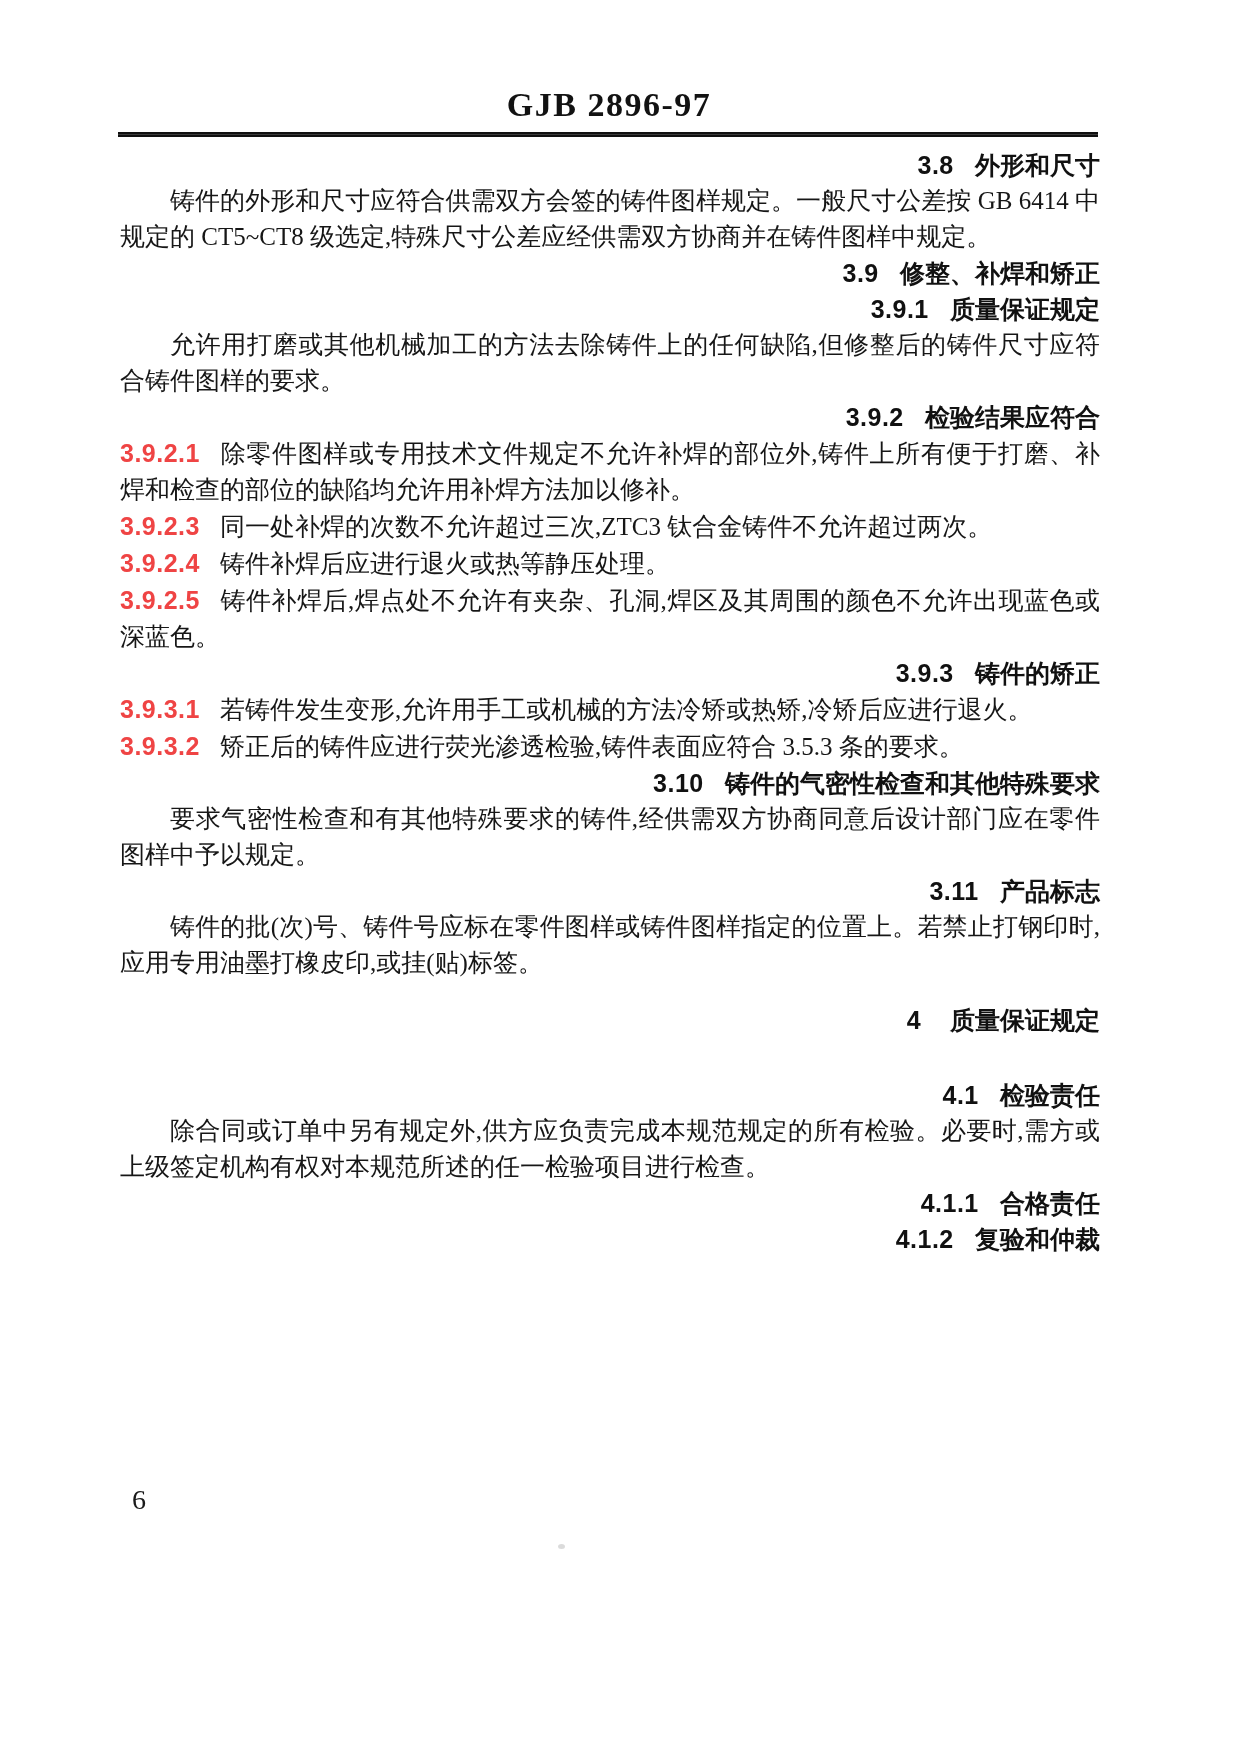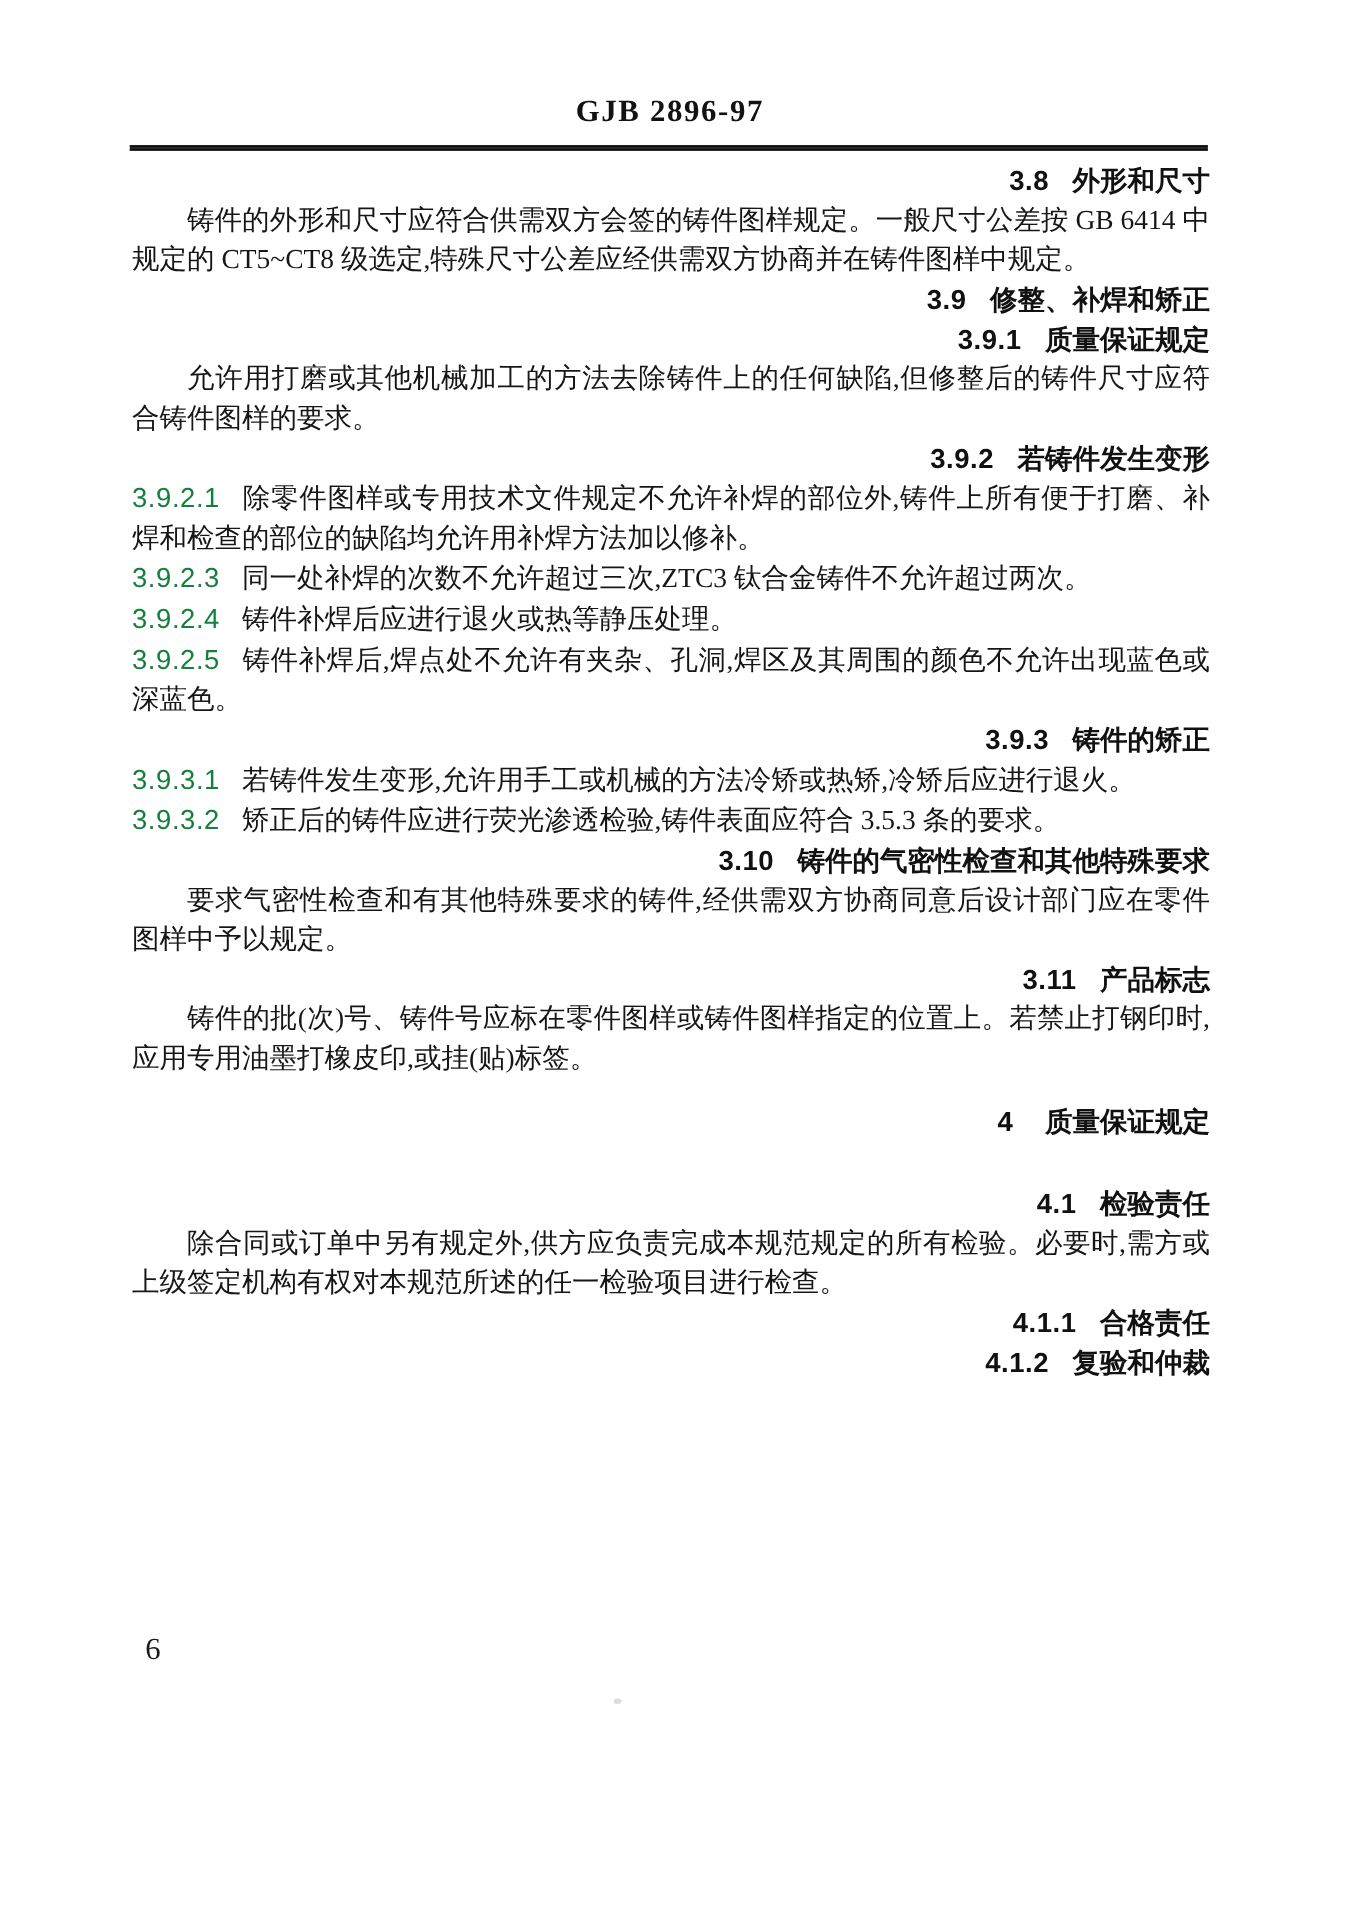--- a/index.html
+++ b/index.html
@@ -12,21 +12,21 @@
     overflow: hidden;
   }
   .page { position: absolute; inset: 0; background: #ffffff; }
 
   .doc-header {
     position: absolute;
     top: 86px; left: 120px; width: 978px;
     text-align: center;
     font-family: "Liberation Serif", serif;
     font-weight: bold;
-    font-size: 28px;
+    font-size: 34px;
     letter-spacing: 1.5px;
     color: #121212;
   }
   .header-rule {
     position: absolute;
     top: 132px; left: 118px; width: 980px;
     height: 1px;
     border-top: 2px solid #101010;
     border-bottom: 2px solid #101010;
     background: #3a3a3a;
@@ -45,24 +45,24 @@
     font-family: "Liberation Sans", sans-serif;
     font-weight: bold;
     text-align: right;
     color: #111;
   }
   .heading .num { margin-right: 0.85em; letter-spacing: 0.5px; }
   .chapter { margin-top: 21px; margin-bottom: 39px; }
   .chapter .num { margin-right: 1.15em; }
   .clause .num {
     font-family: "Liberation Sans", sans-serif;
-    font-weight: normal;
+    font-weight: bold;
     margin-right: 0.8em;
     letter-spacing: 0.5px;
-    color: #15803d;
+    color: #ef4444;
   }
   .para { text-indent: 2em; }
 
   .page-number {
     position: absolute;
     left: 132px; top: 1484px;
     font-size: 28px;
     font-family: "Liberation Serif", serif;
     color: #1a1a1a;
   }
@@ -88,21 +88,21 @@
     <p class="block heading"><span class="num">3.8</span><span class="ttl">外形和尺寸</span></p>
 
     <p class="block para">铸件的外形和尺寸应符合供需双方会签的铸件图样规定。一般尺寸公差按 GB 6414 中规定的 CT5~CT8 级选定,特殊尺寸公差应经供需双方协商并在铸件图样中规定。</p>
 
     <p class="block heading"><span class="num">3.9</span><span class="ttl">修整、补焊和矫正</span></p>
 
     <p class="block heading"><span class="num">3.9.1</span><span class="ttl">质量保证规定</span></p>
 
     <p class="block para">允许用打磨或其他机械加工的方法去除铸件上的任何缺陷,但修整后的铸件尺寸应符合铸件图样的要求。</p>
 
-    <p class="block heading"><span class="num">3.9.2</span><span class="ttl">若铸件发生变形</span></p>
+    <p class="block heading"><span class="num">3.9.2</span><span class="ttl">检验结果应符合</span></p>
 
     <p class="block clause"><span class="num">3.9.2.1</span><span class="txt">除零件图样或专用技术文件规定不允许补焊的部位外,铸件上所有便于打磨、补焊和检查的部位的缺陷均允许用补焊方法加以修补。</span></p>
 
 
     <p class="block clause"><span class="num">3.9.2.3</span><span class="txt">同一处补焊的次数不允许超过三次,ZTC3 钛合金铸件不允许超过两次。</span></p>
 
     <p class="block clause"><span class="num">3.9.2.4</span><span class="txt">铸件补焊后应进行退火或热等静压处理。</span></p>
 
     <p class="block clause"><span class="num">3.9.2.5</span><span class="txt">铸件补焊后,焊点处不允许有夹杂、孔洞,焊区及其周围的颜色不允许出现蓝色或深蓝色。</span></p>
 

